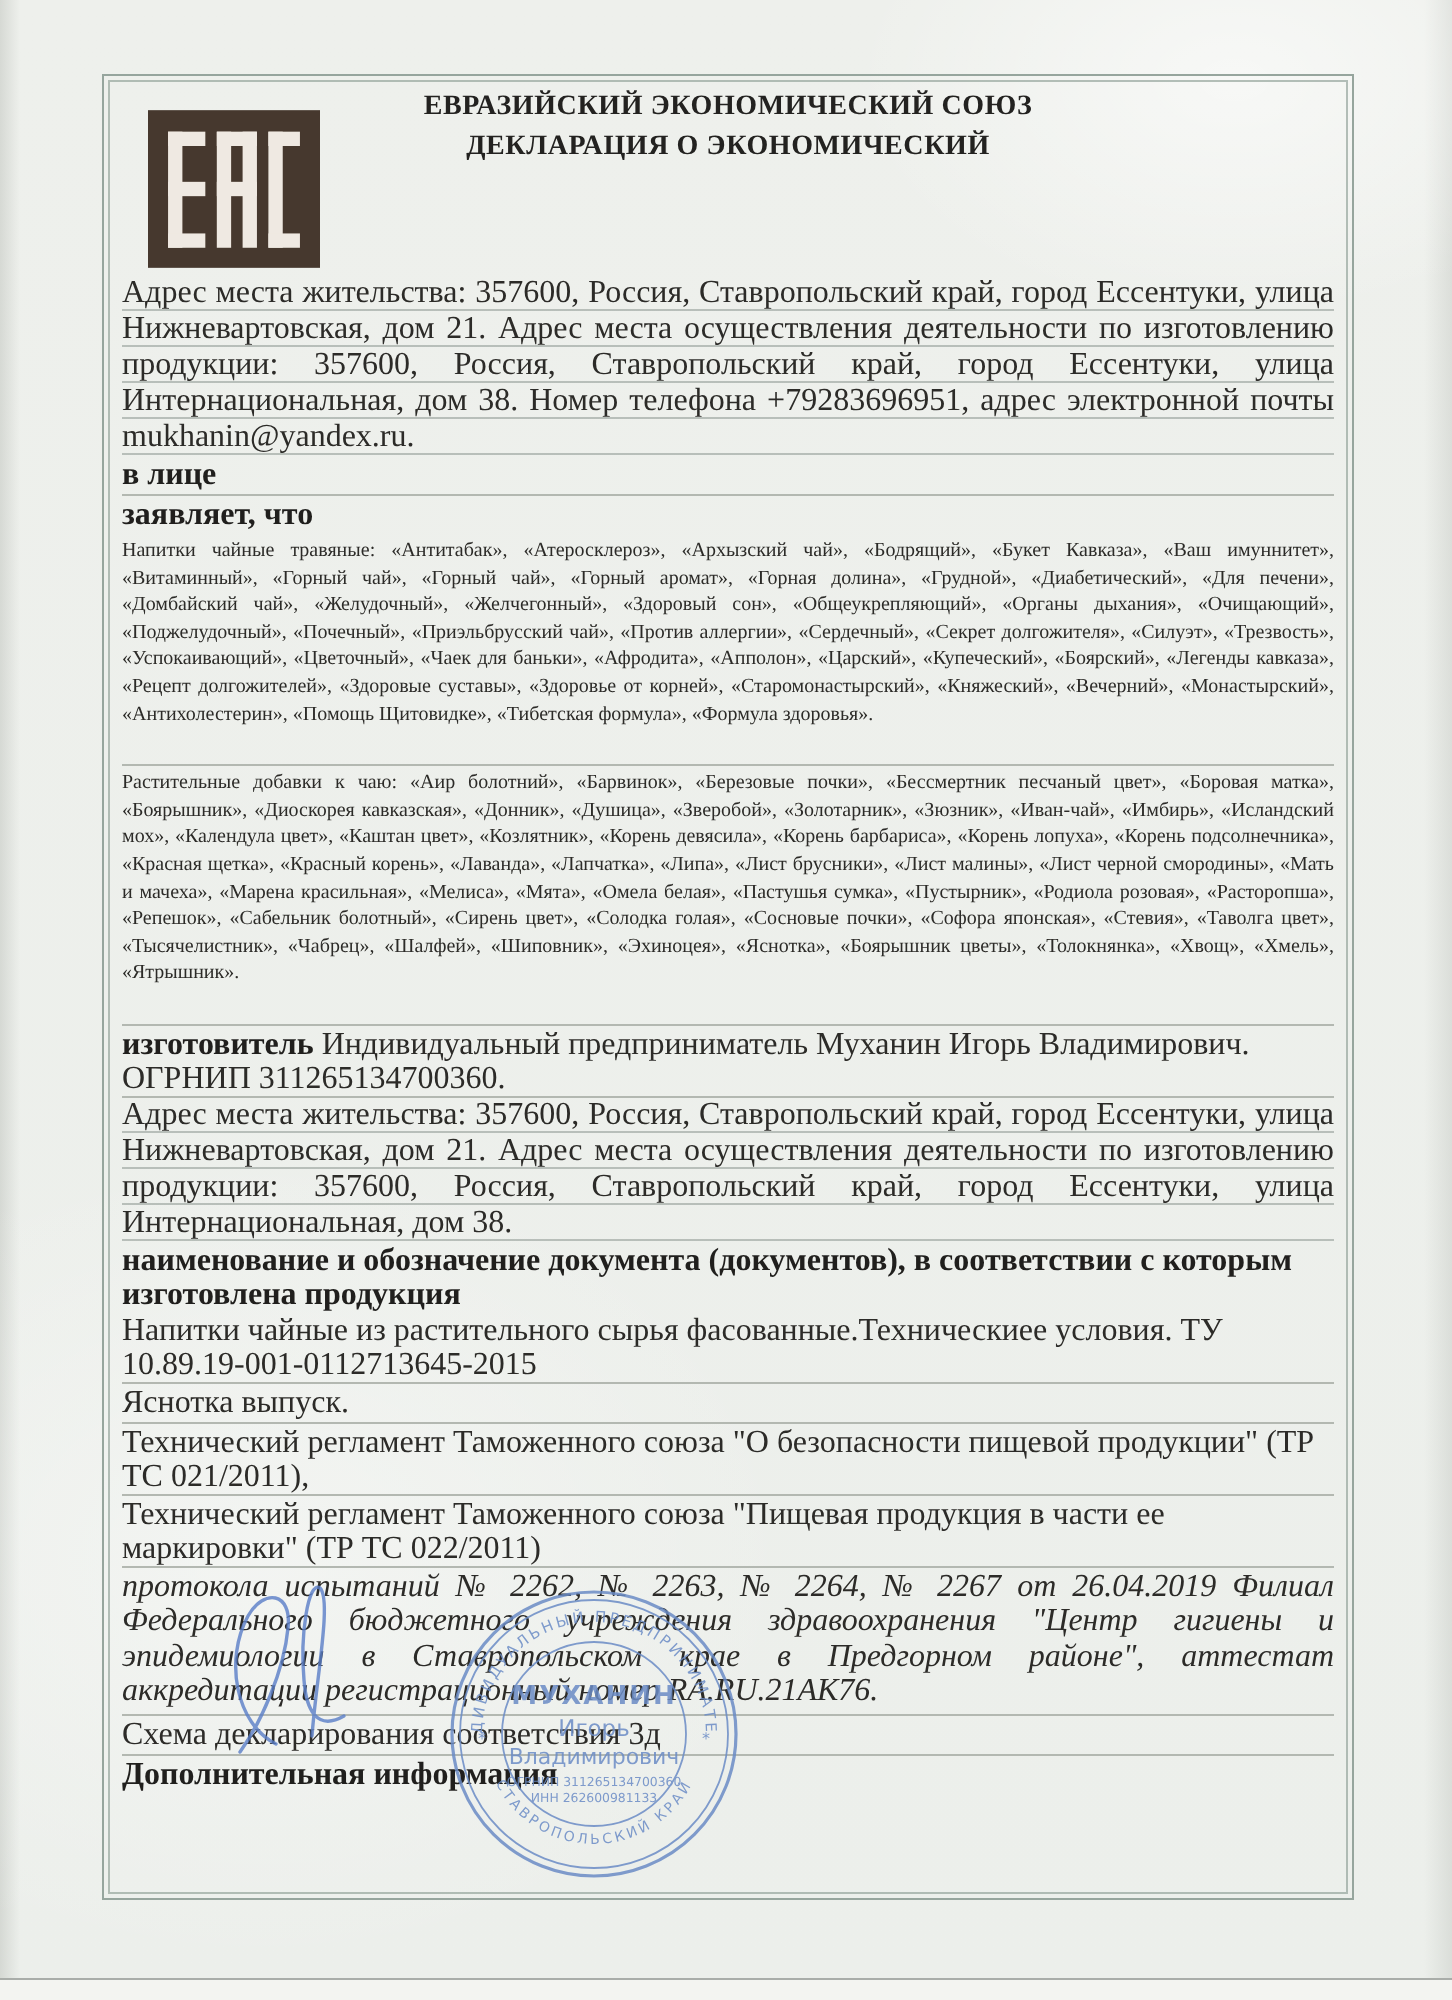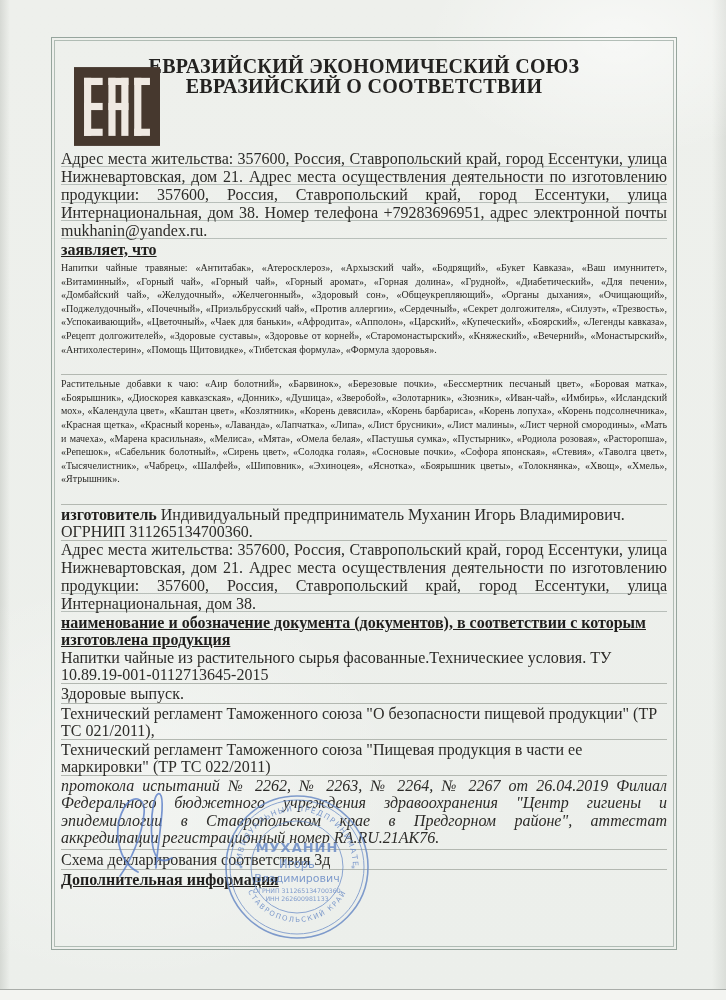--- a/index.html
+++ b/index.html
@@ -18,26 +18,26 @@
   }
   .frame{
     position:absolute;left:51px;top:37px;width:626px;height:913px;
     border:1px solid #96a59d;box-sizing:border-box;
   }
   .frame::before{
     content:"";position:absolute;inset:2px;border:1px solid rgba(150,165,157,.7);pointer-events:none;
   }
   .header{position:relative;height:100px;}
   .eac{position:absolute;left:22px;top:17px;}
-  .titles{text-align:center;padding-top:6px;font-weight:bold;font-size:20px;letter-spacing:.3px;color:#232220;margin-top:12px;}
+  .titles{text-align:center;padding-top:6px;font-weight:bold;font-size:14px;letter-spacing:.3px;color:#232220;}
   .titles div{line-height:20px;}
   .content{padding:0 9px;}
   p{margin:0;}
   .row{line-height:17px;min-height:18px;border-bottom:1px solid #b3b8b1;padding-top:1px;}
-  .row.nob{border-bottom:none;text-decoration:underline;}
+  .row.nob{border-bottom:none;}
   .b{font-weight:bold;color:#201f1d;}
   .ruled{
     line-height:18px;text-align:justify;
     background-image:repeating-linear-gradient(to bottom, transparent 0, transparent 16.5px, rgba(140,150,144,.55) 16.5px, rgba(140,150,144,.55) 17.5px, transparent 17.5px, transparent 18px);
   }
   .para{border-bottom:1px solid #b3b8b1;text-align:justify;}
   .tight{font-size:10px;line-height:13.6px;padding:2px 0 18px;}
   .norm{line-height:17.5px;padding:1px 0 2px;font-style:italic;}
   .tab-label{display:inline-block;width:112px;}
   .stamp{position:absolute;left:222px;top:792px;opacity:.85;}
@@ -65,43 +65,44 @@
           <rect x="66" y="15" width="10" height="81"></rect>
           <rect x="48" y="15" width="28" height="10"></rect>
           <rect x="48" y="50" width="28" height="10"></rect>
           <rect x="84" y="15" width="10" height="81"></rect>
           <rect x="84" y="15" width="22" height="10"></rect>
           <rect x="84" y="86" width="22" height="10"></rect>
         </g>
       </svg>
       <div class="titles">
         <div>ЕВРАЗИЙСКИЙ ЭКОНОМИЧЕСКИЙ СОЮЗ</div>
-        <div>ЕВРАЗИЙСКИЙ О СООТВЕТСТВИИ</div>
+        <div>ДЕКЛАРАЦИЯ О ЭКОНОМИЧЕСКИЙ</div>
       </div>
     </div>
 
     <div class="content">
 
 
       <p class="ruled">Адрес места жительства: 357600, Россия, Ставропольский край, город Ессентуки, улица Нижневартовская, дом 21. Адрес места осуществления деятельности по изготовлению продукции: 357600, Россия, Ставропольский край, город Ессентуки, улица Интернациональная, дом 38. Номер телефона +79283696951, адрес электронной почты mukhanin@yandex.ru.</p>
 
+      <p class="row b">в лице</p>
       <p class="row b nob">заявляет, что</p>
 
       <p class="para tight">Напитки чайные травяные: «Антитабак», «Атеросклероз», «Архызский чай», «Бодрящий», «Букет Кавказа», «Ваш имуннитет», «Витаминный», «Горный чай», «Горный чай», «Горный аромат», «Горная долина», «Грудной», «Диабетический», «Для печени», «Домбайский чай», «Желудочный», «Желчегонный», «Здоровый сон», «Общеукрепляющий», «Органы дыхания», «Очищающий», «Поджелудочный», «Почечный», «Приэльбрусский чай», «Против аллергии», «Сердечный», «Секрет долгожителя», «Силуэт», «Трезвость», «Успокаивающий», «Цветочный», «Чаек для баньки», «Афродита», «Апполон», «Царский», «Купеческий», «Боярский», «Легенды кавказа», «Рецепт долгожителей», «Здоровые суставы», «Здоровье от корней», «Старомонастырский», «Княжеский», «Вечерний», «Монастырский», «Антихолестерин», «Помощь Щитовидке», «Тибетская формула», «Формула здоровья».</p>
       <p class="para tight">Растительные добавки к чаю: «Аир болотний», «Барвинок», «Березовые почки», «Бессмертник песчаный цвет», «Боровая матка», «Боярышник», «Диоскорея кавказская», «Донник», «Душица», «Зверобой», «Золотарник», «Зюзник», «Иван-чай», «Имбирь», «Исландский мох», «Календула цвет», «Каштан цвет», «Козлятник», «Корень девясила», «Корень барбариса», «Корень лопуха», «Корень подсолнечника», «Красная щетка», «Красный корень», «Лаванда», «Лапчатка», «Липа», «Лист брусники», «Лист малины», «Лист черной смородины», «Мать и мачеха», «Марена красильная», «Мелиса», «Мята», «Омела белая», «Пастушья сумка», «Пустырник», «Родиола розовая», «Расторопша», «Репешок», «Сабельник болотный», «Сирень цвет», «Солодка голая», «Сосновые почки», «Софора японская», «Стевия», «Таволга цвет», «Тысячелистник», «Чабрец», «Шалфей», «Шиповник», «Эхиноцея», «Яснотка», «Боярышник цветы», «Толокнянка», «Хвощ», «Хмель», «Ятрышник».</p>
 
       <p class="row"><span class="b">изготовитель</span> <span>Индивидуальный предприниматель Муханин Игорь Владимирович. ОГРНИП 311265134700360.</span></p>
 
       <p class="ruled">Адрес места жительства: 357600, Россия, Ставропольский край, город Ессентуки, улица Нижневартовская, дом 21. Адрес места осуществления деятельности по изготовлению продукции: 357600, Россия, Ставропольский край, город Ессентуки, улица Интернациональная, дом 38.</p>
 
       <p class="row b nob">наименование и обозначение документа (документов), в соответствии с которым изготовлена продукция</p>
       <p class="row">Напитки чайные из растительного сырья фасованные.Техническиее условия. ТУ 10.89.19-001-0112713645-2015</p>
 
 
-      <p class="row">Здоровые выпуск.</p>
+      <p class="row">Яснотка выпуск.</p>
 
       <p class="row">Технический регламент Таможенного союза "О безопасности пищевой продукции" (ТР ТС 021/2011),</p>
       <p class="row">Технический регламент Таможенного союза "Пищевая продукция в части ее маркировки" (ТР ТС 022/2011)</p>
 
       <p class="para norm">протокола испытаний № 2262, № 2263, № 2264, № 2267 от 26.04.2019 Филиал Федерального бюджетного учреждения здравоохранения "Центр гигиены и эпидемиологии в Ставропольском крае в Предгорном районе", аттестат аккредитации регистрационный номер RA.RU.21АК76.</p>
       <p class="row">Схема декларирования соответствия 3д</p>
 
       <p class="row b nob">Дополнительная информация</p>
 
     </div>

